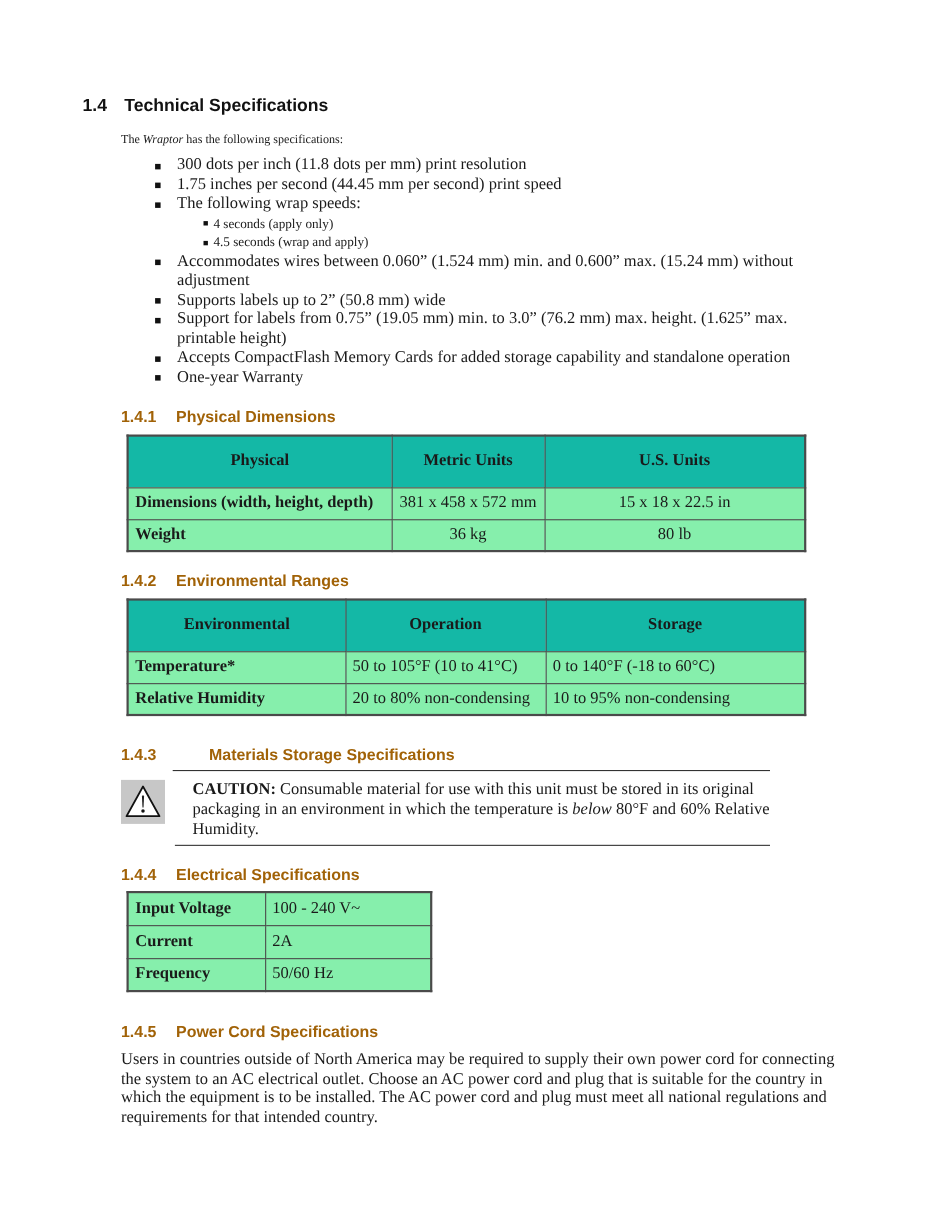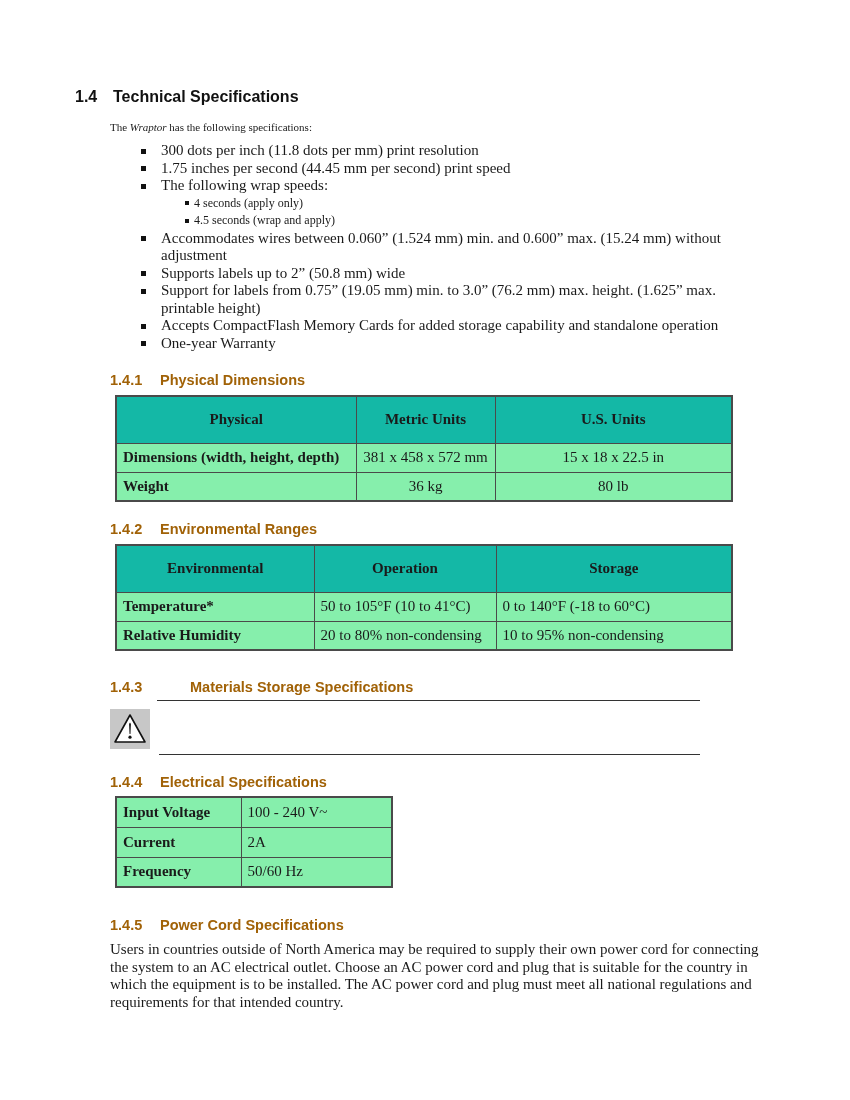--- a/index.html
+++ b/index.html
@@ -190,20 +190,21 @@
   <div class="rule rule-top"></div>
 
   <div class="caution">
     <div class="caution-icon-box">
       <svg width="34" height="32" viewBox="0 0 34 32" aria-hidden="true">
         <path d="M17 2 L32 29 L2 29 Z" fill="#ffffff" stroke="#111" stroke-width="1.6" stroke-linejoin="round"></path>
         <path d="M17 9.5 L17.9 11 L17.45 21 L16.55 21 L16.1 11 Z" fill="#111"></path>
         <circle cx="17" cy="24.2" r="1.6" fill="#111"></circle>
       </svg>
     </div>
+    <p class="caution-text"><b>CAUTION:</b><span> Consumable material for use with this unit must be stored in its original packaging in an environment in which the temperature is </span><span class="em">below</span><span> 80°F and 60% Relative Humidity.</span></p>
   </div>
   <div class="rule rule-bottom"></div>
 
   <div class="h-sub mt-1414">
     <span class="num">1.4.4</span>
     <span>Electrical Specifications</span>
   </div>
   <table class="spec left-data" id="electrical-table">
     <colgroup>
         <col style="width:125px">

